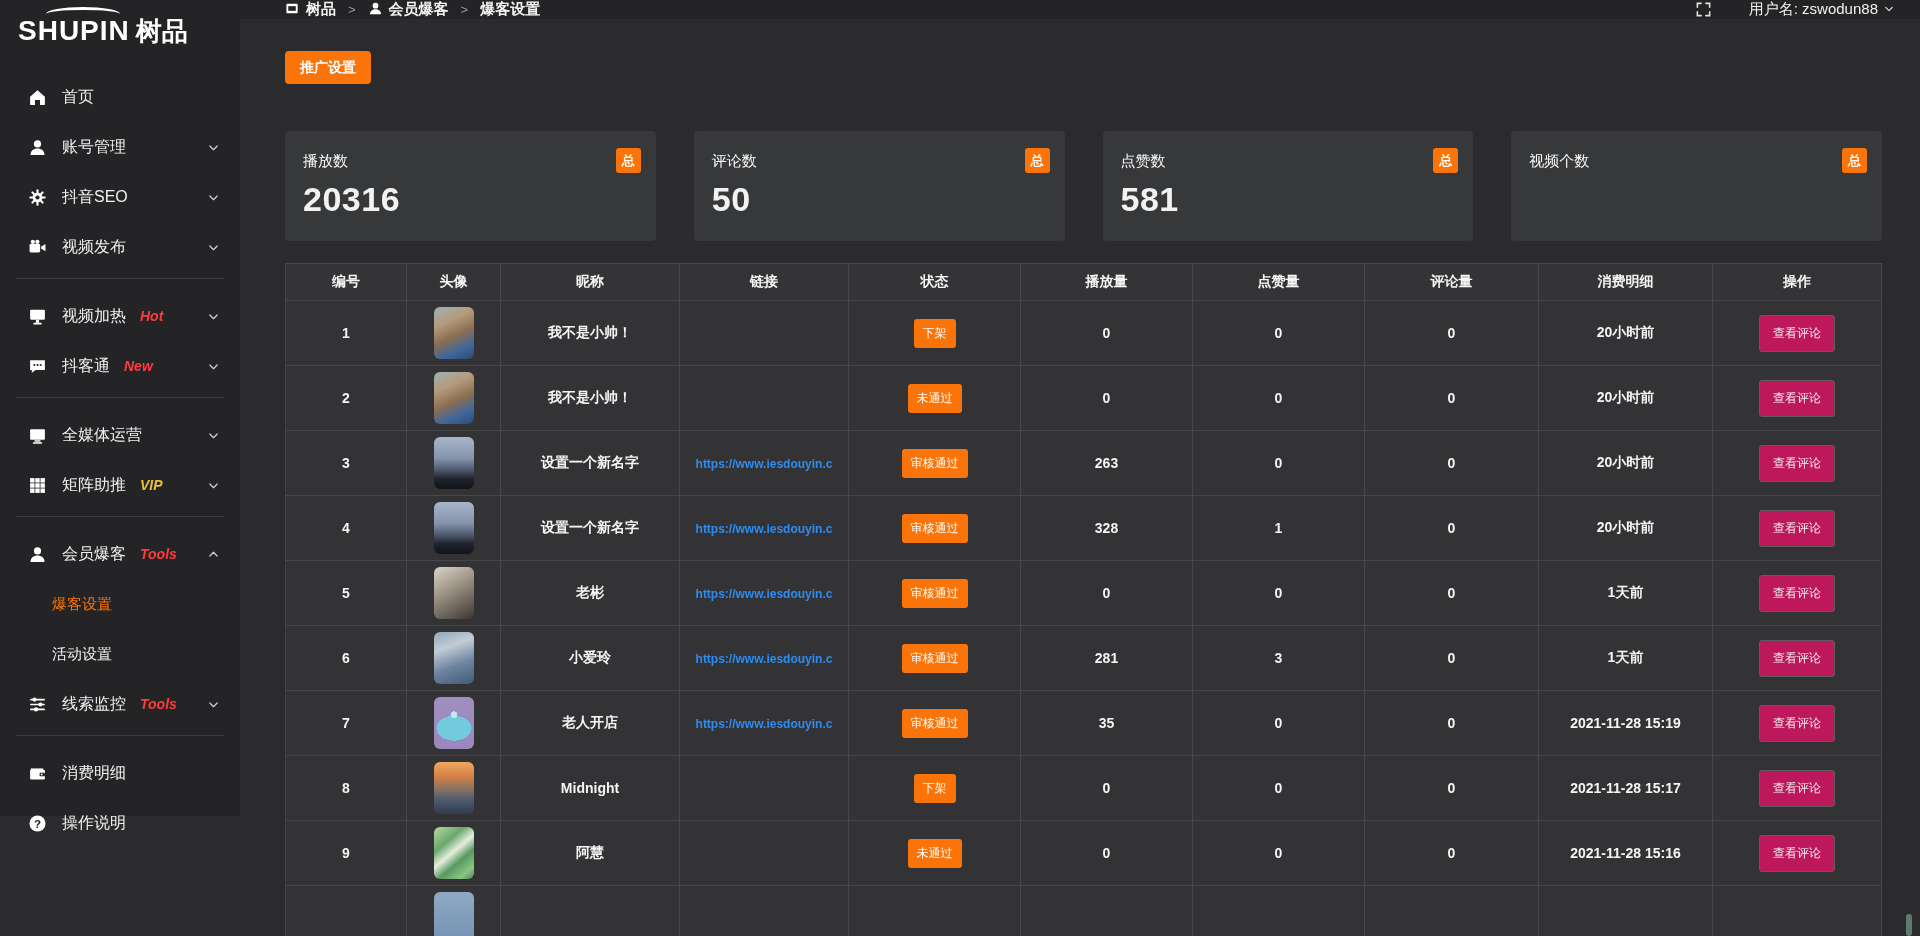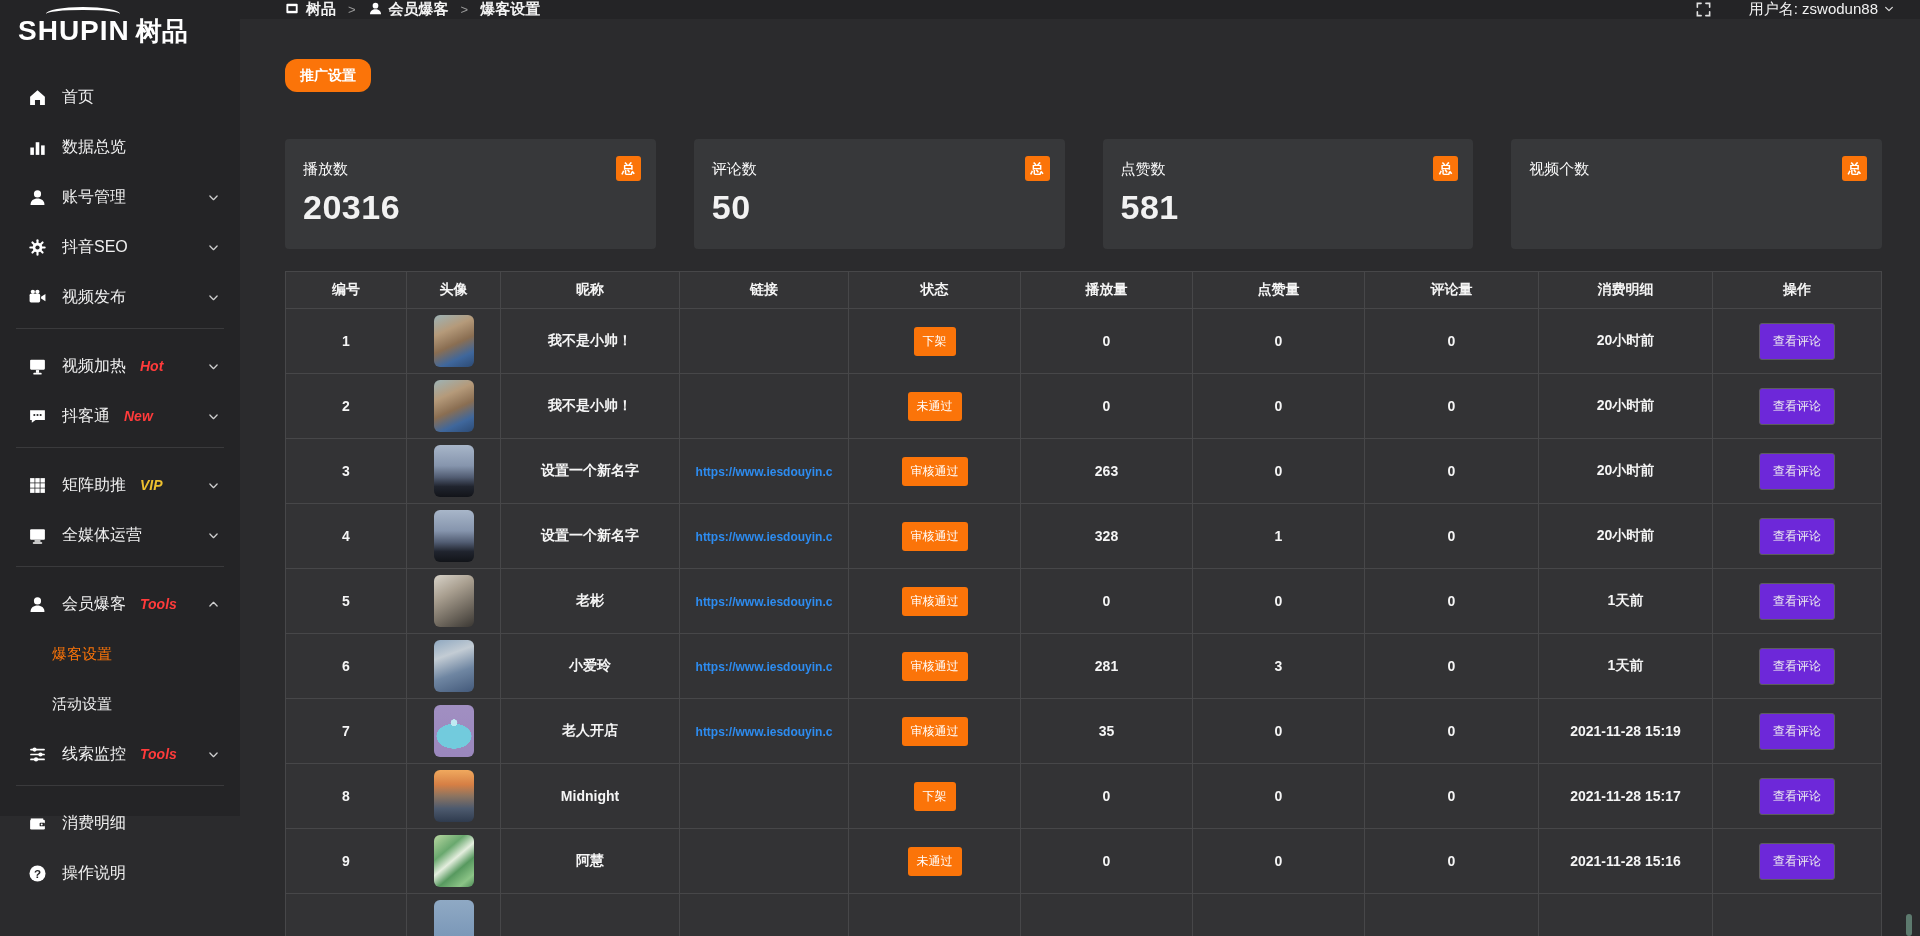--- a/index.html
+++ b/index.html
@@ -31,40 +31,40 @@
   .crumb { display:inline-flex; align-items:center; gap:6px; }
   .crumb svg { width:15px; height:15px; }
   .crumb-sep { color:#9a9a9a; font-size:13px; font-weight:400; }
   .top-right { margin-left:auto; display:flex; align-items:center; gap:37px;text-align:center; }
   .fs-icon svg { width:17px; height:17px; display:block; }
   .user-box { display:inline-flex; align-items:center; gap:5px; font-size:15px; cursor:pointer; }
   .user-box svg { width:12px; height:12px; }
 
   
   .main { flex:1; padding:0 39px 0 45px; background:#2b2b2d; }
-  .promo-btn { margin-top:40px; display:inline-block; background:var(--accent); color:#fff;
-               border:none; border-radius:12px; font-size:14px; font-weight:700; padding:8px 15px;
+  .promo-btn { margin-top:32px; display:inline-block; background:var(--accent); color:#fff;
+               border:none; border-radius:4px; font-size:14px; font-weight:700; padding:8px 15px;
                height:33px; cursor:pointer; font-family:inherit; }
 
   .cards { margin-top:47px; display:flex; gap:38px; }
   .card { flex:1; height:110px; background:#37383a; border-radius:4px; position:relative; padding:21px 18px; }
   .card-label { font-size:15px; color:#fafafa; }
   .card-value { font-size:34px; font-weight:700; margin-top:9px; letter-spacing:.5px; }
   .card-badge { position:absolute; top:17px; right:15px; width:25px; height:25px; background:var(--accent);
                 border-radius:3px; color:#fff; font-size:13px; font-weight:700;
                 display:flex; align-items:center; justify-content:center; }
 
   table.data { margin-top:22px; width:1596px; border-collapse:collapse; background:#333335; table-layout:fixed; }
   .data th, .data td { border:1px solid #474749; text-align:center; color:#f5f5f5; overflow:hidden; white-space:nowrap; }
   .data th { height:37px; font-size:14px; font-weight:700; background:#343436; }
   .data td { height:65px; font-size:14px; font-weight:700; }
   .data a { color:var(--link); text-decoration:none; font-weight:700; font-size:12px;margin-top:24px; }
   .badge { display:inline-block; background:var(--accent); color:#fff; font-size:12px; font-weight:400;
            padding:6px 9px; border-radius:3px; }
-  .act-btn { background:#6d28d9; border:1px solid #5d5d5f; color:#f0f0f0; font-size:12px;
+  .act-btn { background:#be185d; border:1px solid #5d5d5f; color:#f0f0f0; font-size:12px;
              padding:9px 13px; border-radius:3px; cursor:pointer; font-family:inherit; }
   .avatar { width:40px; height:52px; border-radius:6px; margin:0 auto; }
   .av-boy     { background:linear-gradient(155deg,#9db3b6 0%,#b59a7a 30%,#8a6e52 55%,#3f679c 78%,#2c4a74 100%); }
   .av-sky     { background:linear-gradient(180deg,#a8b6c9 0%,#8695ad 40%,#525d73 62%,#20242e 80%,#121419 100%); }
   .av-man     { background:linear-gradient(150deg,#d8d3c9 0%,#a99f90 35%,#6e675d 70%,#3a3733 100%); }
   .av-outdoor { background:linear-gradient(160deg,#8fa8c0 0%,#c3ccd4 30%,#6f86a2 62%,#43597a 100%); }
   .av-alien   { background:radial-gradient(circle at 50% 34%, #bfeaf2 0 8%, rgba(0,0,0,0) 9%),
                            radial-gradient(ellipse 44% 24% at 50% 60%, #72cbdd 0 99%, rgba(0,0,0,0) 100%),
                            linear-gradient(#a18fc2,#9a87bd); }
   .av-sunset  { background:linear-gradient(180deg,#f0a95e 0%,#d67f45 28%,#8d7460 50%,#4d5a6e 74%,#2f3b4e 100%); }
@@ -88,30 +88,20 @@
           <span class="s-icon">
             <svg viewBox="0 0 18 18" fill="#fff">
               <path d="M9 2.2L16 8.4V16h-4.6v-4.6H6.6V16H2V8.4z"></path>
             </svg>
           </span>
           <span class="s-label">首页</span>
         </div>
         <div class="side-item">
           <span class="s-icon">
             <svg viewBox="0 0 18 18" fill="#fff">
-              <rect x="2.2" y="9" width="3.4" height="7"></rect>
-              <rect x="7.3" y="4" width="3.4" height="12"></rect>
-              <rect x="12.4" y="7" width="3.4" height="9"></rect>
-            </svg>
-          </span>
-          <span class="s-label">数据总览</span>
-        </div>
-        <div class="side-item">
-          <span class="s-icon">
-            <svg viewBox="0 0 18 18" fill="#fff">
               <circle cx="9" cy="5.6" r="3.4"></circle>
               <path d="M2.4 16c0-4 3-6 6.6-6s6.6 2 6.6 6z"></path>
             </svg>
           </span>
           <span class="s-label">账号管理</span>
           <span class="s-chev">
             <svg viewBox="0 0 18 18">
               <path d="M4 7l5 5 5-5" stroke="#cfcfcf" stroke-width="1.8" fill="none" stroke-linecap="round" stroke-linejoin="round"></path>
             </svg>
           </span>
@@ -178,51 +168,51 @@
           </span>
           <span class="s-label">抖客通</span>
           <span class="s-tag" style="color:#ff3b3b">New</span>
           <span class="s-chev">
             <svg viewBox="0 0 18 18">
               <path d="M4 7l5 5 5-5" stroke="#cfcfcf" stroke-width="1.8" fill="none" stroke-linecap="round" stroke-linejoin="round"></path>
             </svg>
           </span>
         </div>
         <div class="side-divider"></div>
+        <div class="side-item">
+          <span class="s-icon">
+            <svg viewBox="0 0 18 18" fill="#fff">
+              <rect x="2" y="3" width="14" height="10" rx="1"></rect>
+              <rect x="6.2" y="13.5" width="5.6" height="1.4"></rect>
+              <rect x="4.5" y="15.3" width="9" height="1.5" rx=".75"></rect>
+            </svg>
+          </span>
+          <span class="s-label">全媒体运营</span>
+          <span class="s-chev">
+            <svg viewBox="0 0 18 18">
+              <path d="M4 7l5 5 5-5" stroke="#cfcfcf" stroke-width="1.8" fill="none" stroke-linecap="round" stroke-linejoin="round"></path>
+            </svg>
+          </span>
+        </div>
         <div class="side-item">
           <span class="s-icon">
             <svg viewBox="0 0 18 18" fill="#fff">
               <rect x="2" y="2" width="4.2" height="4.2"></rect>
               <rect x="6.9" y="2" width="4.2" height="4.2"></rect>
               <rect x="11.8" y="2" width="4.2" height="4.2"></rect>
               <rect x="2" y="6.9" width="4.2" height="4.2"></rect>
               <rect x="6.9" y="6.9" width="4.2" height="4.2"></rect>
               <rect x="11.8" y="6.9" width="4.2" height="4.2"></rect>
               <rect x="2" y="11.8" width="4.2" height="4.2"></rect>
               <rect x="6.9" y="11.8" width="4.2" height="4.2"></rect>
               <rect x="11.8" y="11.8" width="4.2" height="4.2"></rect>
             </svg>
           </span>
           <span class="s-label">矩阵助推</span>
           <span class="s-tag" style="color:#edc02f">VIP</span>
-          <span class="s-chev">
-            <svg viewBox="0 0 18 18">
-              <path d="M4 7l5 5 5-5" stroke="#cfcfcf" stroke-width="1.8" fill="none" stroke-linecap="round" stroke-linejoin="round"></path>
-            </svg>
-          </span>
-        </div>
-        <div class="side-item">
-          <span class="s-icon">
-            <svg viewBox="0 0 18 18" fill="#fff">
-              <rect x="2" y="3" width="14" height="10" rx="1"></rect>
-              <rect x="6.2" y="13.5" width="5.6" height="1.4"></rect>
-              <rect x="4.5" y="15.3" width="9" height="1.5" rx=".75"></rect>
-            </svg>
-          </span>
-          <span class="s-label">全媒体运营</span>
           <span class="s-chev">
             <svg viewBox="0 0 18 18">
               <path d="M4 7l5 5 5-5" stroke="#cfcfcf" stroke-width="1.8" fill="none" stroke-linecap="round" stroke-linejoin="round"></path>
             </svg>
           </span>
         </div>
         <div class="side-divider"></div>
         <div class="side-item">
           <span class="s-icon">
             <svg viewBox="0 0 18 18" fill="#fff">

